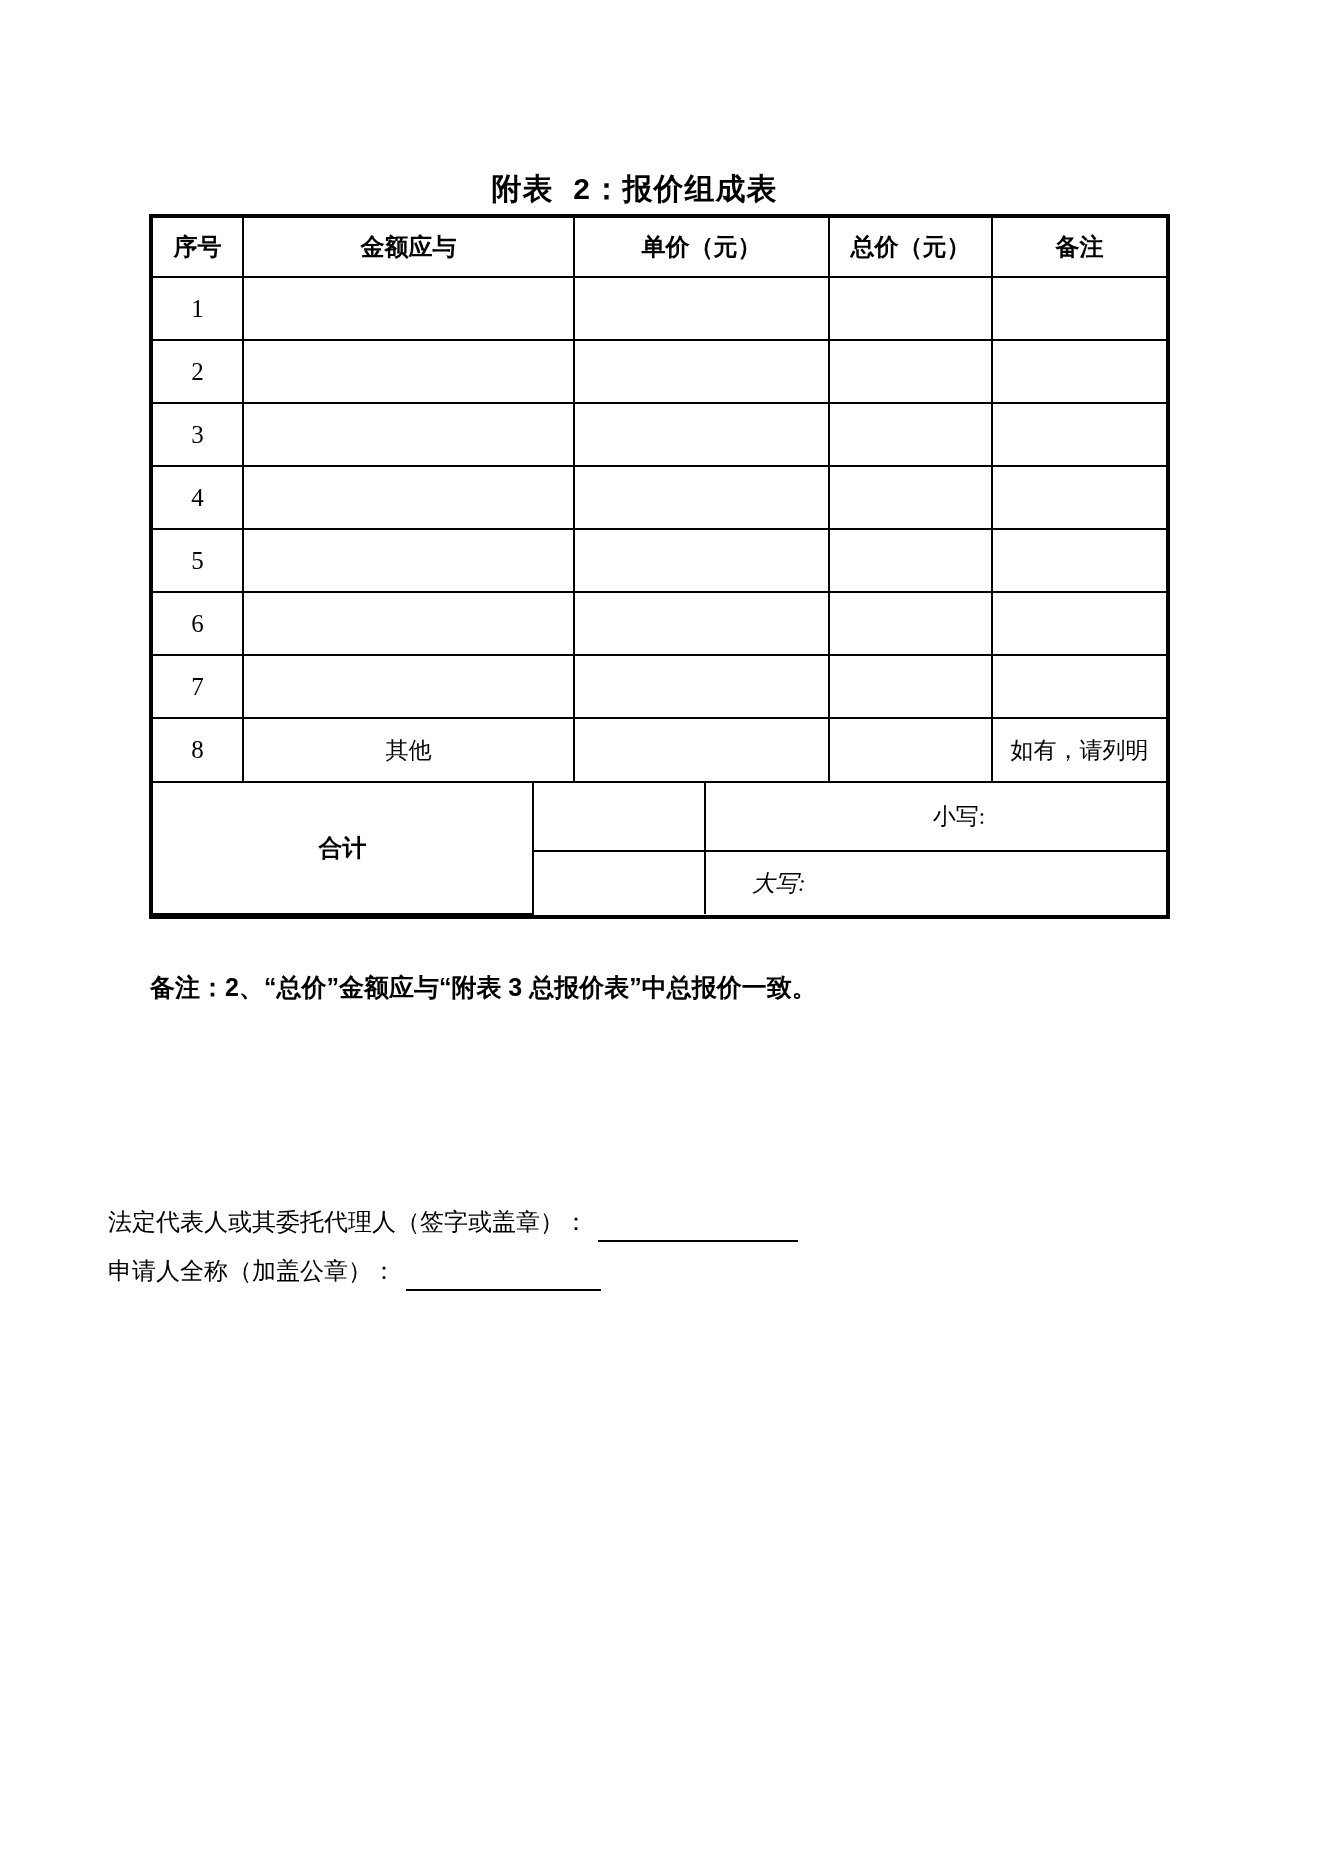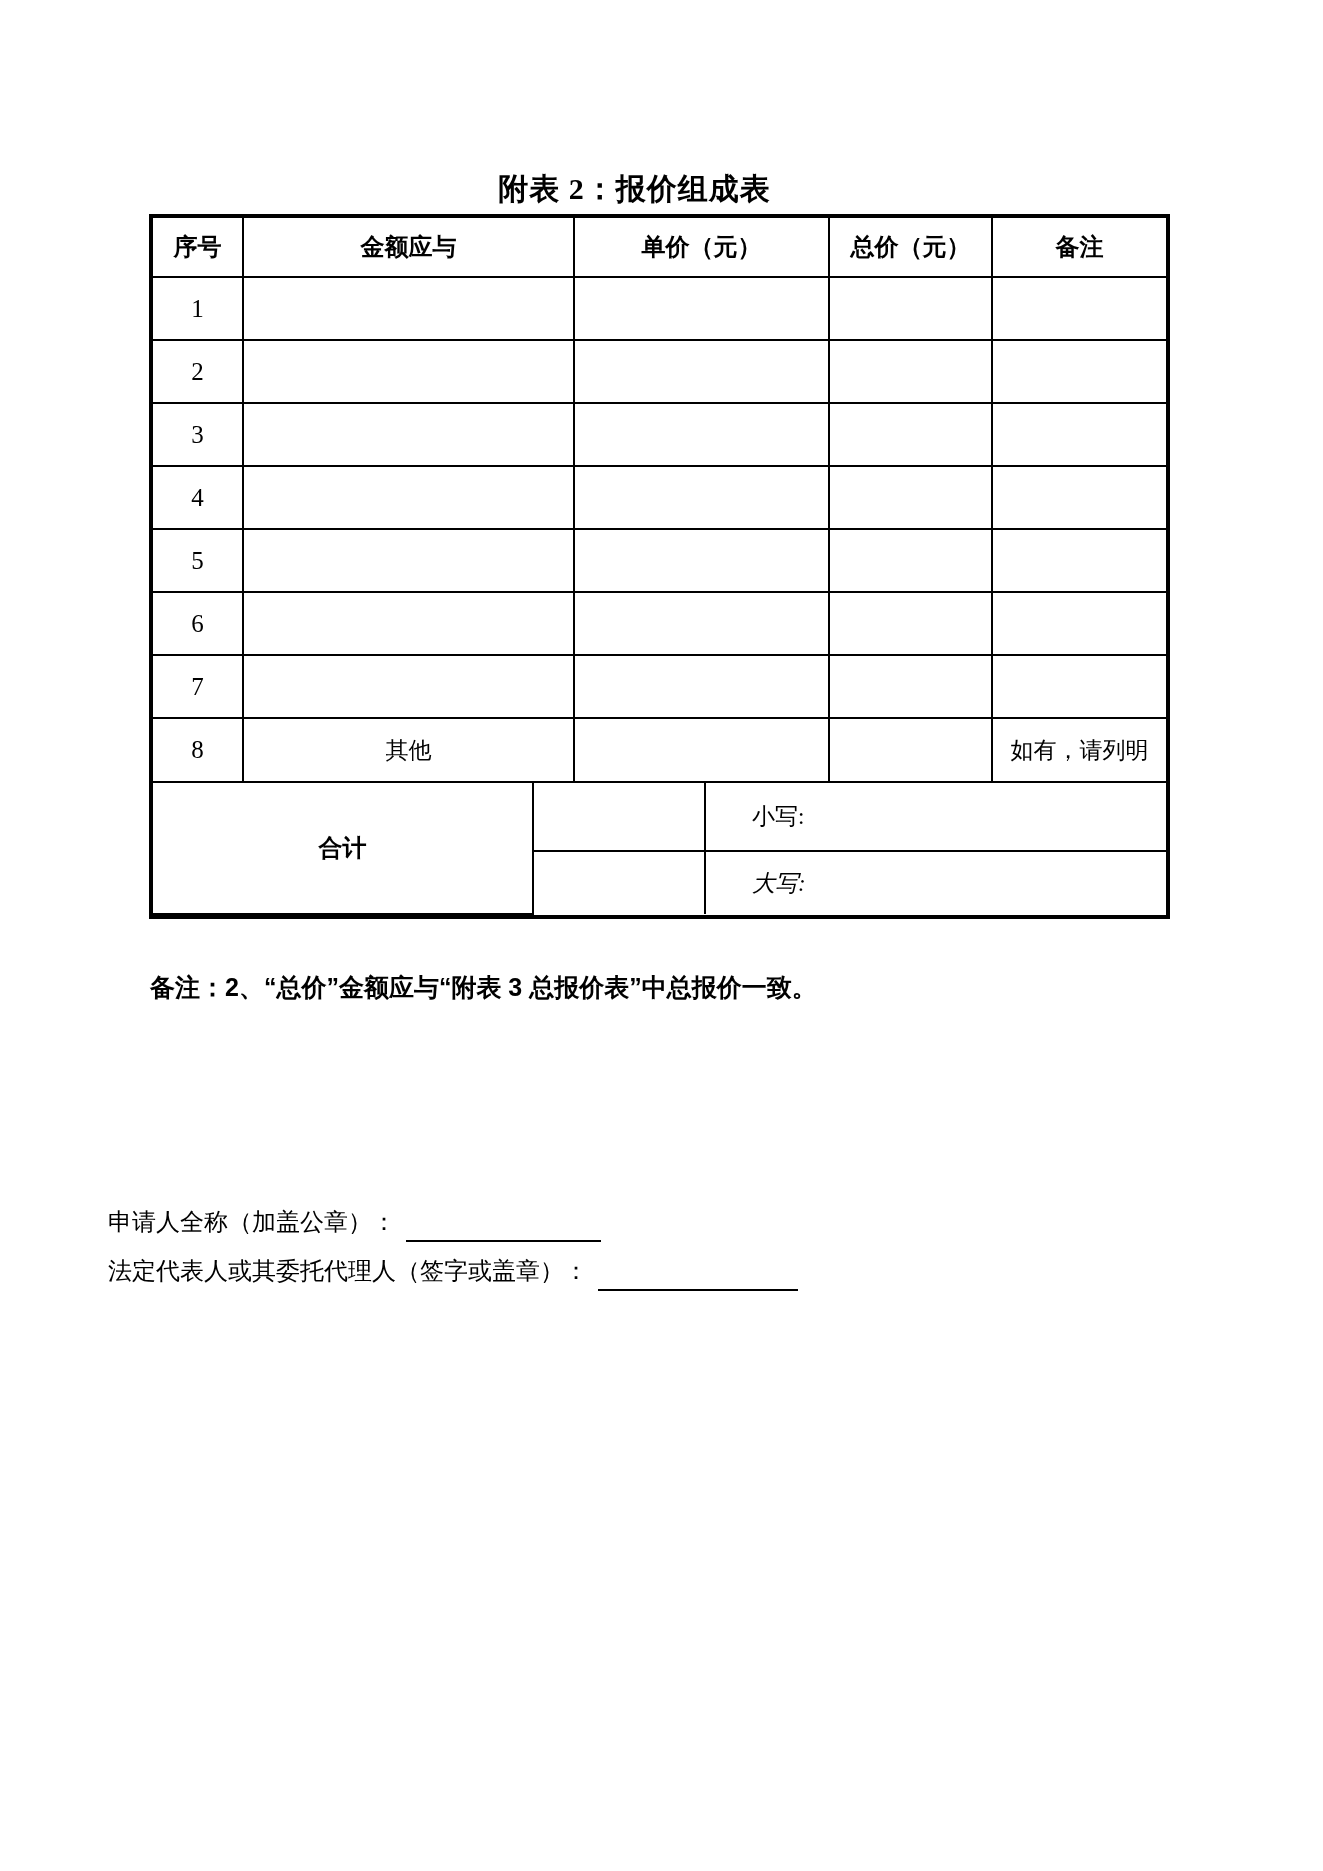--- a/index.html
+++ b/index.html
@@ -4,21 +4,21 @@
 <style>
   html, body {
     margin: 0; padding: 0;
     width: 1323px; height: 1871px;
     background: #ffffff;
     color: #000;
     font-family: "Liberation Serif", "DejaVu Serif", serif;
   }
   .page { position: relative; width: 1323px; height: 1871px; background:#fff; overflow: hidden; }
 
-  .hei { font-family: Liberation Serif, serif; font-weight: 700; }
+  .hei { font-family: Liberation Mono, monospace; font-weight: 700; }
 
   .doc-title {
     position: absolute; top: 169px; left: 149px; width: 1021px;
     box-sizing: border-box; padding-right: 50px;
     text-align: center; font-size: 30px; letter-spacing: 1px;
   }
 
   .table-wrap {
     position: absolute; top: 214px; left: 149px; width: 1021px;
     border: 4px solid #000; box-sizing: border-box; background: #fff;
@@ -38,21 +38,21 @@
   .totals-table tr:last-child > td { border-bottom: 0; font-style: italic; }
 
   .main-table th {
     height: 58px; font-size: 24px;
     font-family: "Liberation Sans", "DejaVu Sans", sans-serif; font-weight: 700;
   }
   .main-table td { height: 61px; font-size: 25px; }
   .main-table tr.row-other td { height: 62px; font-size: 23px; }
   .main-table tr.row-other td.seq-cell { font-size: 25px; }
 
-  .totals-table tr.total-row-1 > td { height: 67px; }
+  .totals-table tr.total-row-1 > td { height: 67px; text-align: center; }
   .totals-table tr.total-row-2 > td { height: 62px; }
   .total-label-cell {
     font-size: 24px;
     font-family: "Liberation Sans", "DejaVu Sans", sans-serif; font-weight: 700;
   }
   .amount-words-cell {
     text-align: left; padding-left: 46px; font-size: 23px;
   }
 
   .notes {
@@ -183,20 +183,20 @@
 
   <div class="notes">
     <span class="notes-label">备注：</span>
     <div class="notes-items">
       <div>2、“总价”金额应与“附表 3 总报价表”中总报价一致。</div>
     </div>
   </div>
 
   <div class="signature">
     <div class="sig-line">
+      <span>法定代表人或其委托代理人（签字或盖章）：</span><span class="blank w200"></span>
+    </div>
+    <div class="sig-line">
       <span>申请人全称（加盖公章）：</span><span class="blank w195"></span>
     </div>
-    <div class="sig-line">
-      <span>法定代表人或其委托代理人（签字或盖章）：</span><span class="blank w200"></span>
-    </div>
   </div>
 
 </div>
 
 </body></html>

